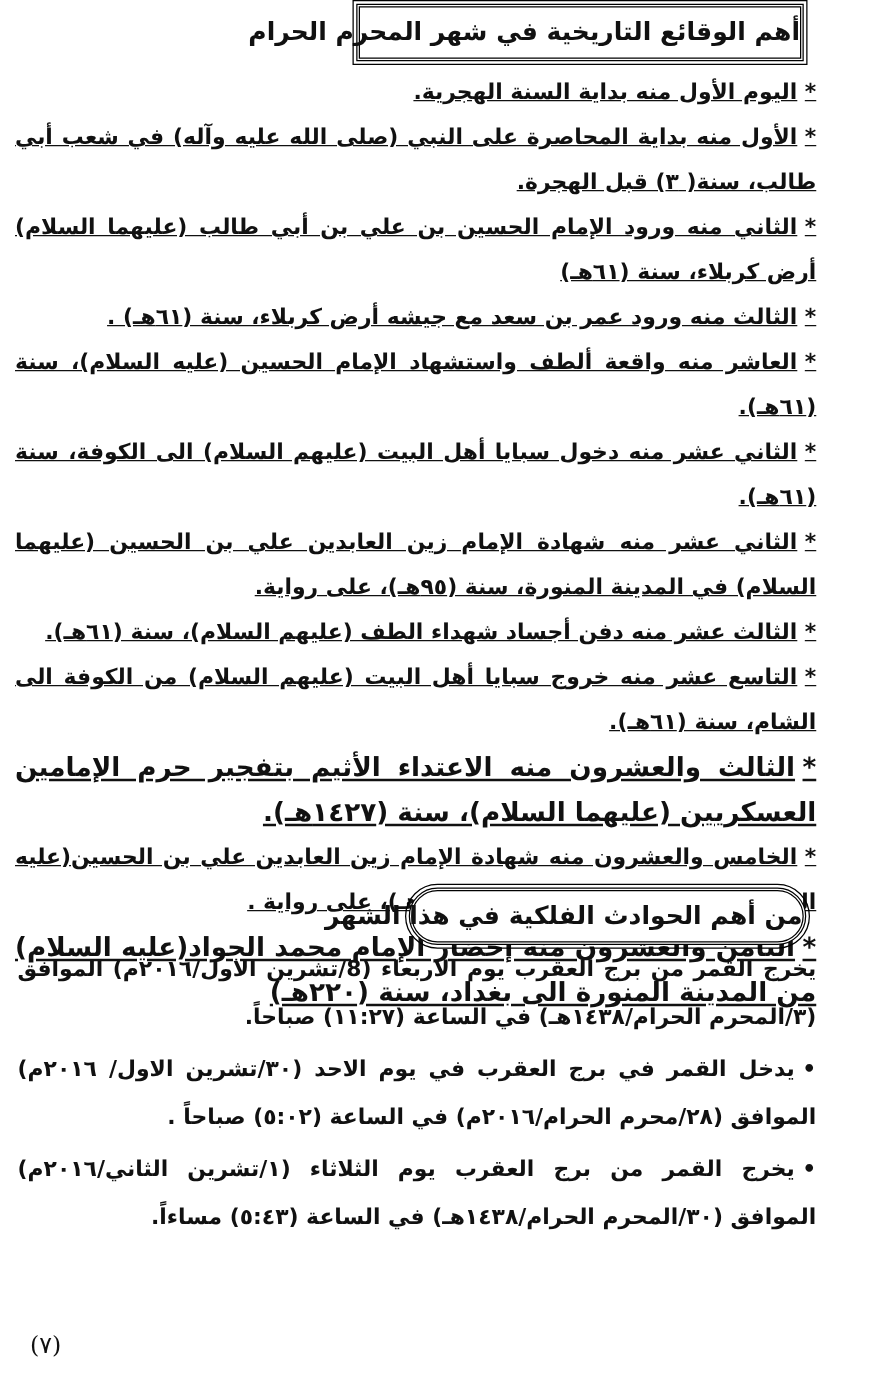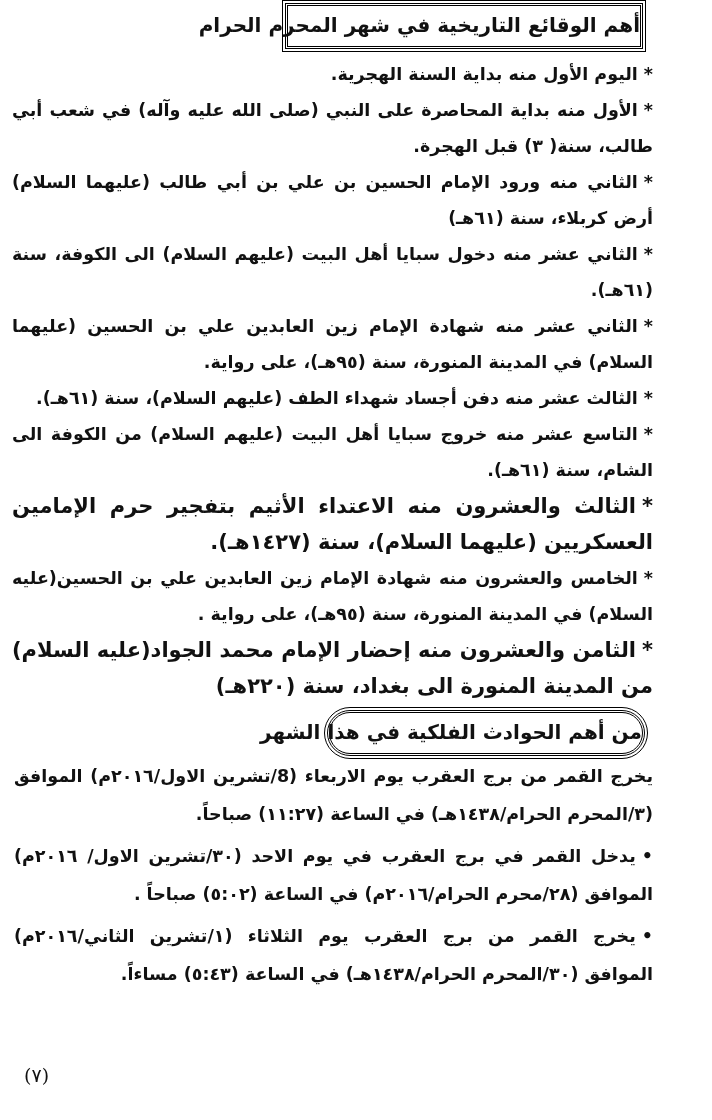--- a/index.html
+++ b/index.html
@@ -58,20 +58,21 @@
       padding: 0;
       list-style: none;
     }
     .events li {
       font-weight: bold;
       font-size: 17.5px;
       line-height: 36px;
       text-align: justify;
       text-align-last: right;
       white-space: normal;
+      text-decoration: underline;
     }
     .events li.small {
       font-size: 21px;
     }
     .events li .bullet {
       margin-left: 6px;
     }
     .astro {
       position: absolute;
       right: 12px;
@@ -107,20 +108,22 @@
 <div class="page">
 
   <div id="title1" class="title-box">
     <span>أهم الوقائع التاريخية في شهر المحرم الحرام</span>
   </div>
 
   <ul class="events">
     <li><span class="bullet">*</span><span>اليوم الأول منه بداية السنة الهجرية.</span></li>
     <li><span class="bullet">*</span><span>الأول منه بداية المحاصرة على النبي (صلى الله عليه وآله) في شعب أبي طالب، سنة( ٣) قبل الهجرة.</span></li>
     <li><span class="bullet">*</span><span>الثاني منه ورود الإمام الحسين بن علي بن أبي طالب (عليهما السلام) أرض كربلاء، سنة (٦١هـ)</span></li>
+    <li><span class="bullet">*</span><span>الثالث منه ورود عمر بن سعد مع جيشه أرض كربلاء، سنة (٦١هـ) .</span></li>
+    <li><span class="bullet">*</span><span>العاشر منه واقعة ألطف واستشهاد الإمام الحسين (عليه السلام)، سنة (٦١هـ).</span></li>
     <li><span class="bullet">*</span><span>الثاني عشر منه دخول سبايا أهل البيت (عليهم السلام) الى الكوفة، سنة (٦١هـ).</span></li>
     <li><span class="bullet">*</span><span>الثاني عشر منه شهادة الإمام زين العابدين علي بن الحسين (عليهما السلام) في المدينة المنورة، سنة (٩٥هـ)، على رواية.</span></li>
     <li><span class="bullet">*</span><span>الثالث عشر منه دفن أجساد شهداء الطف (عليهم السلام)، سنة (٦١هـ).</span></li>
     <li><span class="bullet">*</span><span>التاسع عشر منه خروج سبايا أهل البيت (عليهم السلام) من الكوفة الى الشام، سنة (٦١هـ).</span></li>
     <li class="small"><span class="bullet">*</span><span>الثالث والعشرون منه الاعتداء الأثيم بتفجير حرم الإمامين العسكريين (عليهما السلام)، سنة (١٤٢٧هـ).</span></li>
     <li><span class="bullet">*</span><span>الخامس والعشرون منه شهادة الإمام زين العابدين علي بن الحسين(عليه السلام) في المدينة المنورة، سنة (٩٥هـ)، على رواية .</span></li>
     <li class="small"><span class="bullet">*</span><span>الثامن والعشرون منه إحضار الإمام محمد الجواد(عليه السلام) من المدينة المنورة الى بغداد، سنة (٢٢٠هـ)</span></li>
   </ul>
 
   <div id="title2" class="title-box">

